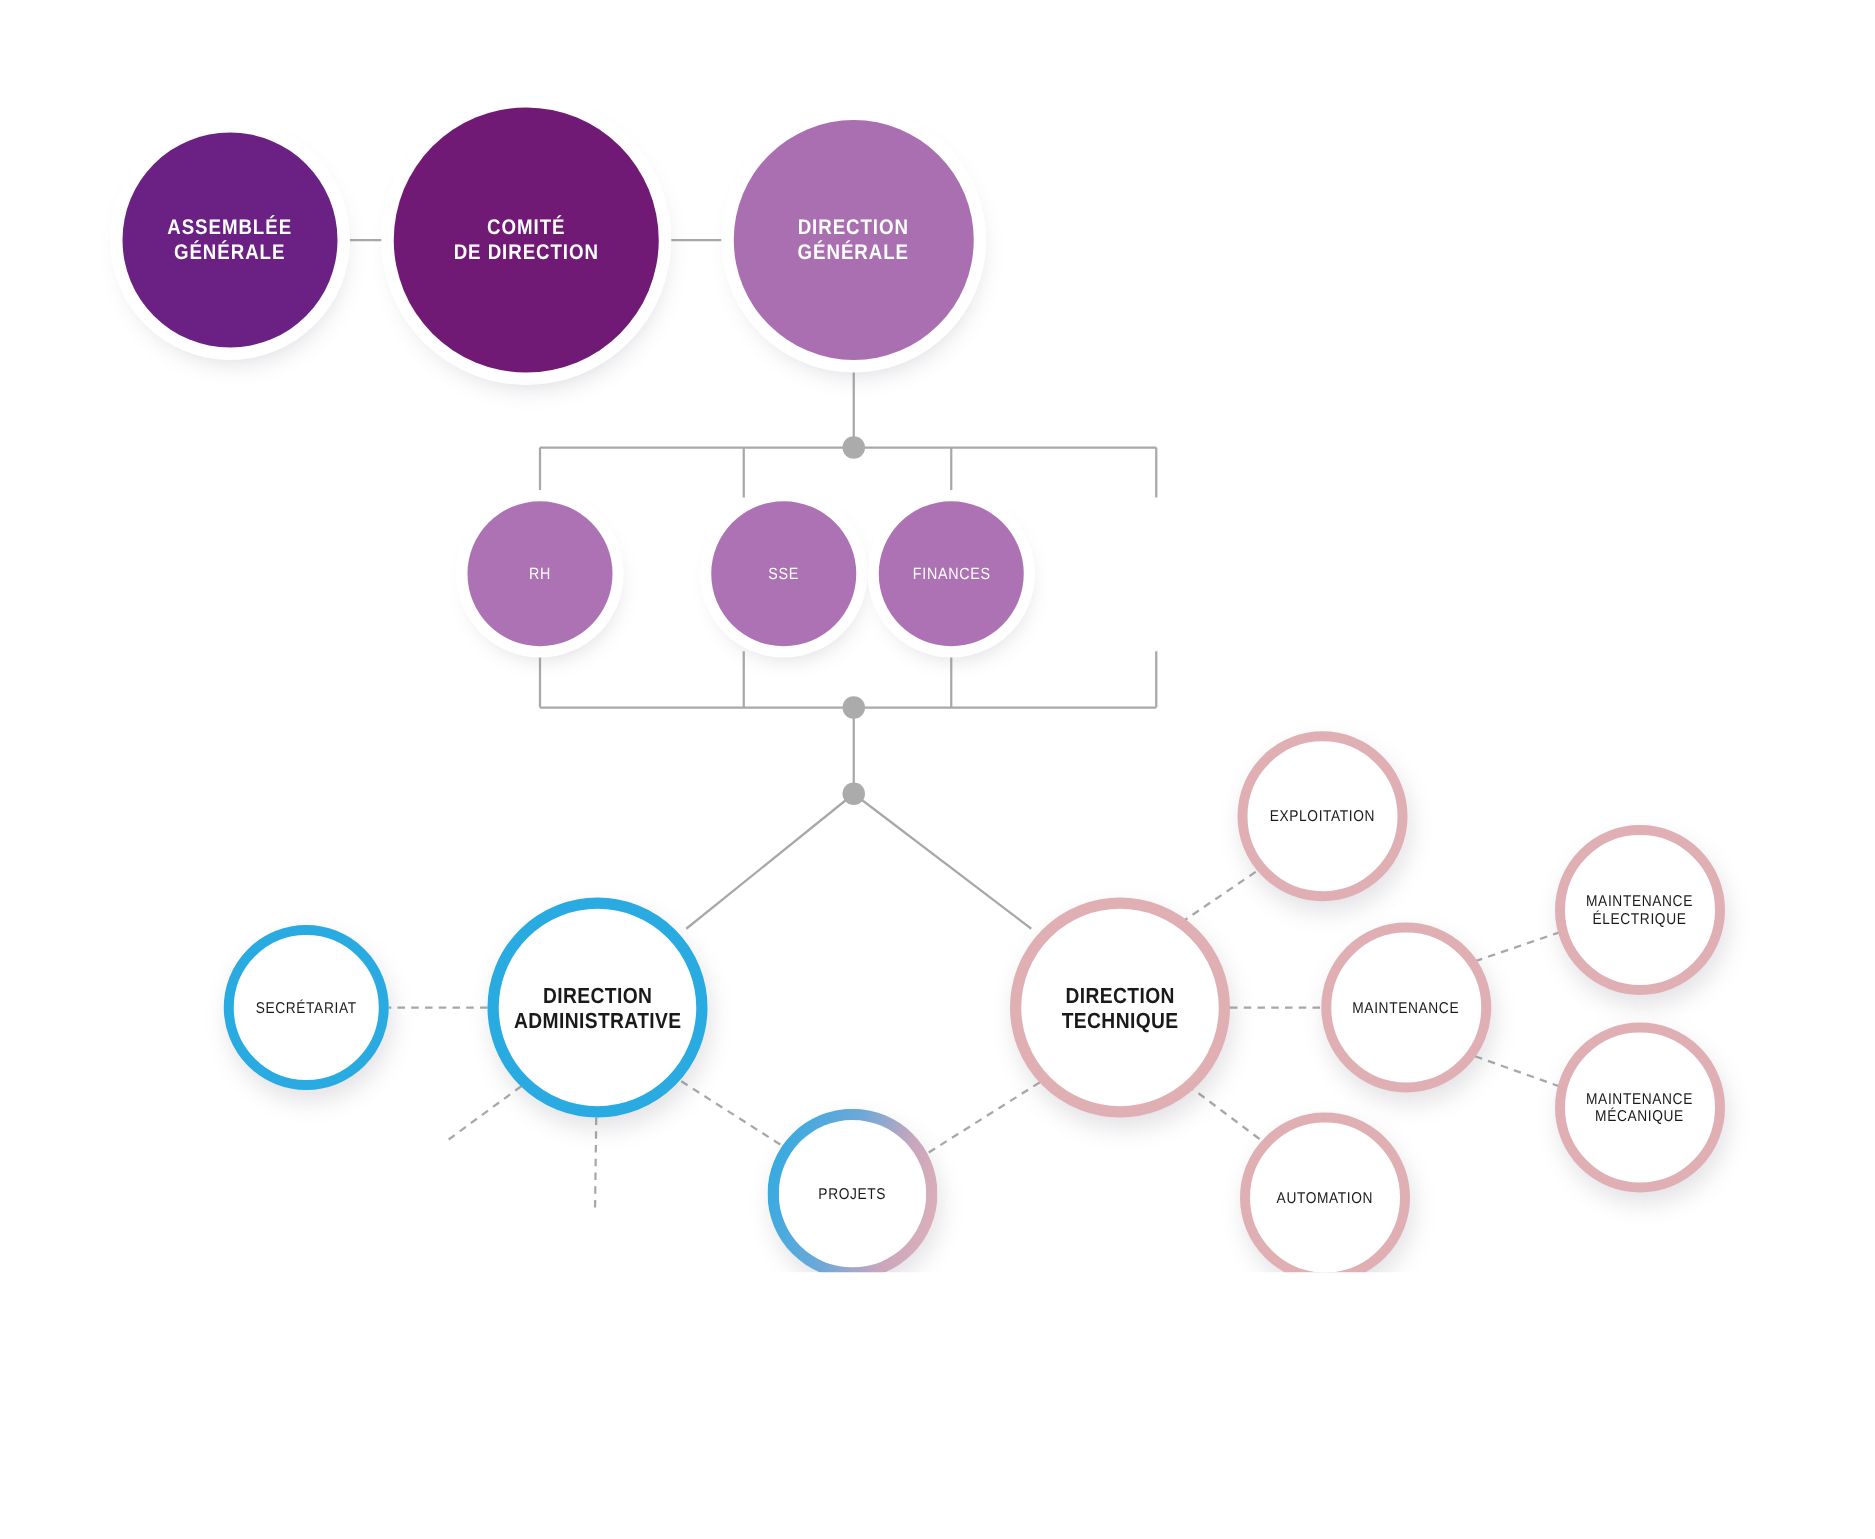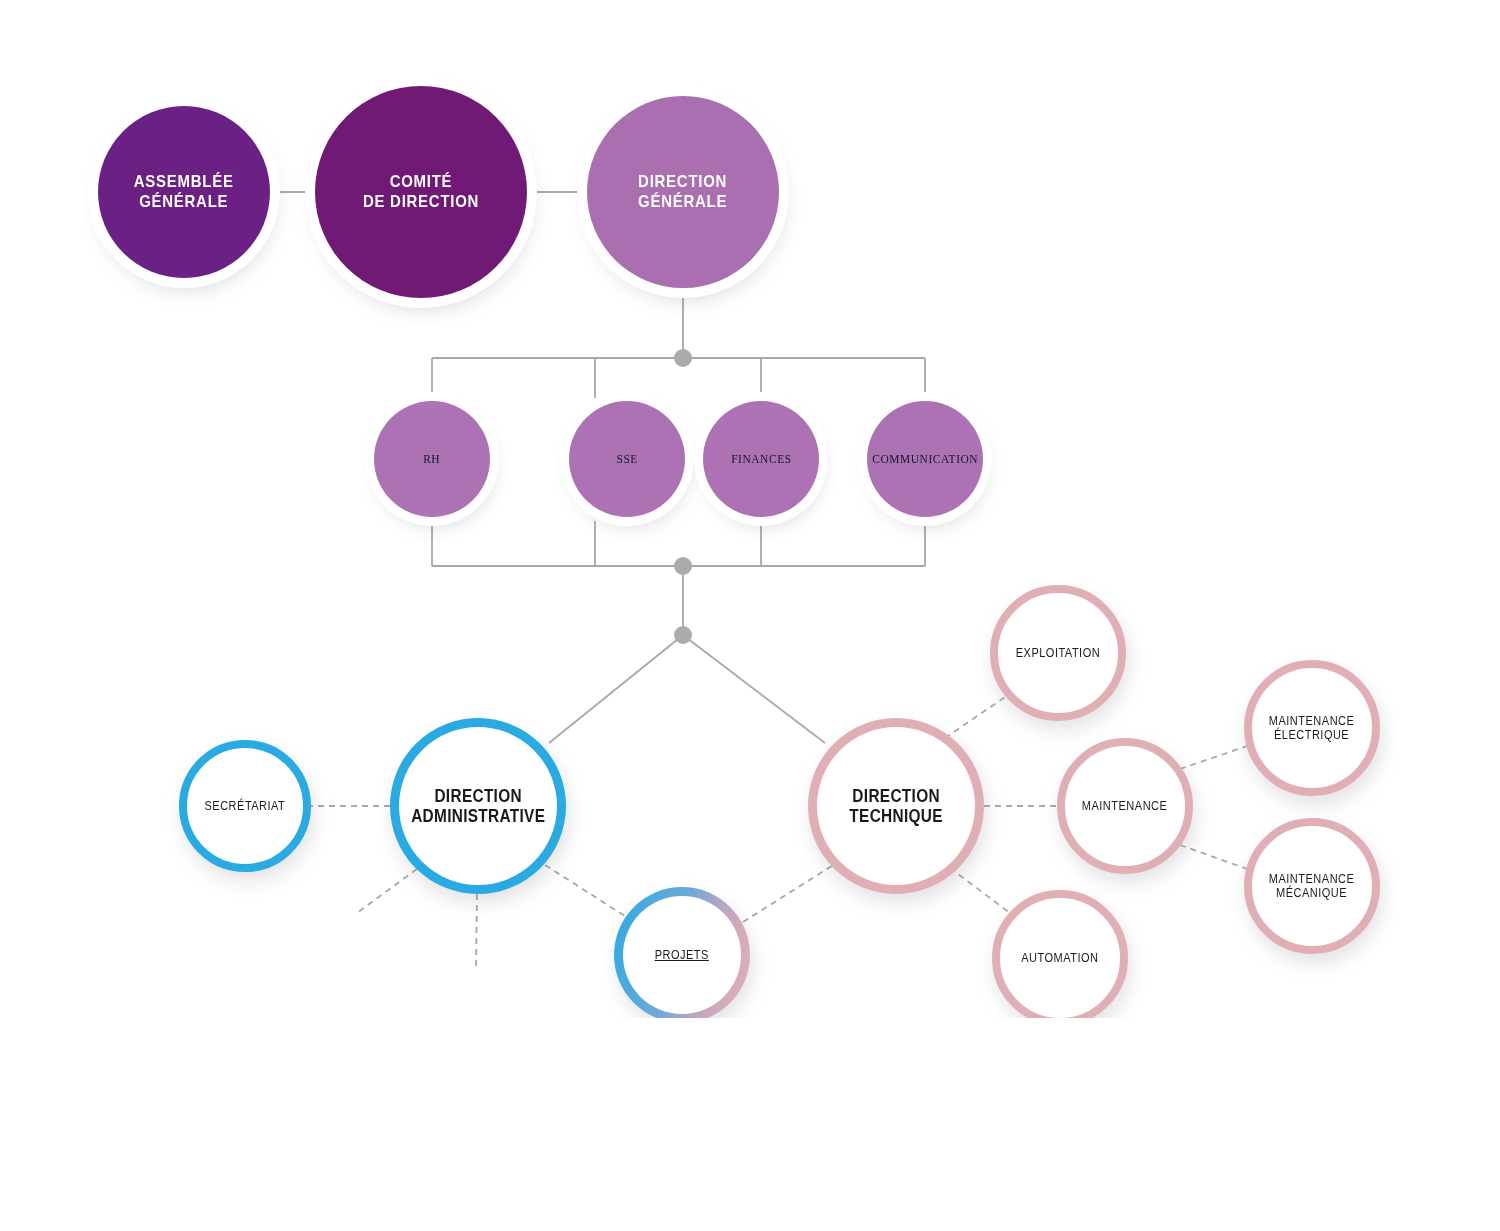--- a/index.html
+++ b/index.html
@@ -49,25 +49,24 @@
     box-shadow:
       0 0 0 10px #ffffff,
       3px 10px 20px rgba(120,110,130,0.30);
   }
   .node.filled .node-label {
     font-size: 17px;
     letter-spacing: 0.05em;
   }
   
   .node.service {
-    color: #0f172a;
+    color: #ffffff;
     box-shadow:
       0 0 0 9px #ffffff,
       3px 9px 17px rgba(120,110,130,0.28);
-    font-family: Liberation Serif, serif;
   }
   .node.service .node-label {
     font-size: 13px;
     letter-spacing: 0.05em;
     font-weight: normal;
   }
   
   .node.ring {
     background: #ffffff;
     color: #1a1a1a;
@@ -82,21 +81,20 @@
     font-size: 17.5px;
     font-weight: bold;
     letter-spacing: 0.02em;
   }
   
   .node.gradient-ring {
     background:
       linear-gradient(#ffffff, #ffffff) padding-box,
       linear-gradient(105deg, #29ABE2 0%, #6FA8D8 45%, #C9A6BC 72%, #E3B3B8 100%) border-box;
     border: 9px solid transparent;
-    text-decoration: underline;
   }
 </style>
 </head>
 <body>
 
 <div id="org-chart">
 
   <svg id="connector-layer" viewBox="0 0 1500 1231" width="1500" height="1231" aria-hidden="true">
     <g id="solid-lines">
         <line x1="272" y1="192" x2="313" y2="192" stroke="#A8A8A8" stroke-width="1.8"></line>
@@ -152,23 +150,20 @@
 
   <div class="node service" id="n-rh" style="left: 374px; top: 401px; width: 116px; height: 116px; background: rgb(173, 114, 180);">
     <span class="node-label">RH</span>
   </div>
   <div class="node service" id="n-sse" style="left: 569px; top: 401px; width: 116px; height: 116px; background: rgb(173, 114, 180);">
     <span class="node-label">SSE</span>
   </div>
   <div class="node service" id="n-finances" style="left: 703px; top: 401px; width: 116px; height: 116px; background: rgb(173, 114, 180);">
     <span class="node-label">FINANCES</span>
   </div>
-  <div class="node service" id="n-communication" style="left: 867px; top: 401px; width: 116px; height: 116px; background: rgb(173, 114, 180);">
-    <span class="node-label">COMMUNICATION</span>
-  </div>
 
   <div class="node ring major" id="n-admin" style="left: 390px; top: 718px; width: 176px; height: 176px; border: 9px solid rgb(41, 171, 226);">
     <span class="node-label">DIRECTION
 ADMINISTRATIVE</span>
   </div>
   <div class="node ring" id="n-secretariat" style="left: 179px; top: 740px; width: 132px; height: 132px; border: 8px solid rgb(41, 171, 226);">
     <span class="node-label">SECRÉTARIAT</span>
   </div>
 
   <div class="node ring gradient-ring" id="n-projets" style="left: 614px; top: 887px; width: 136px; height: 136px;">

